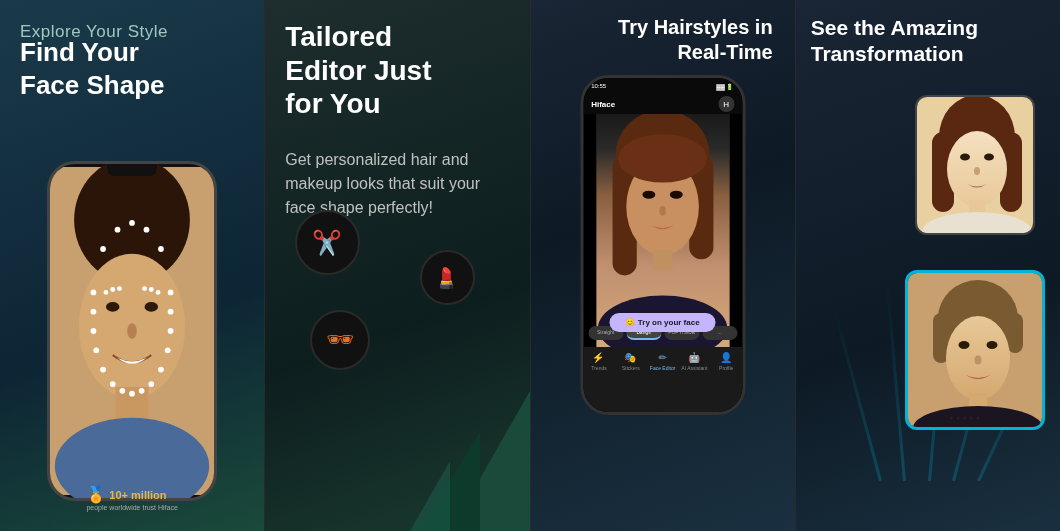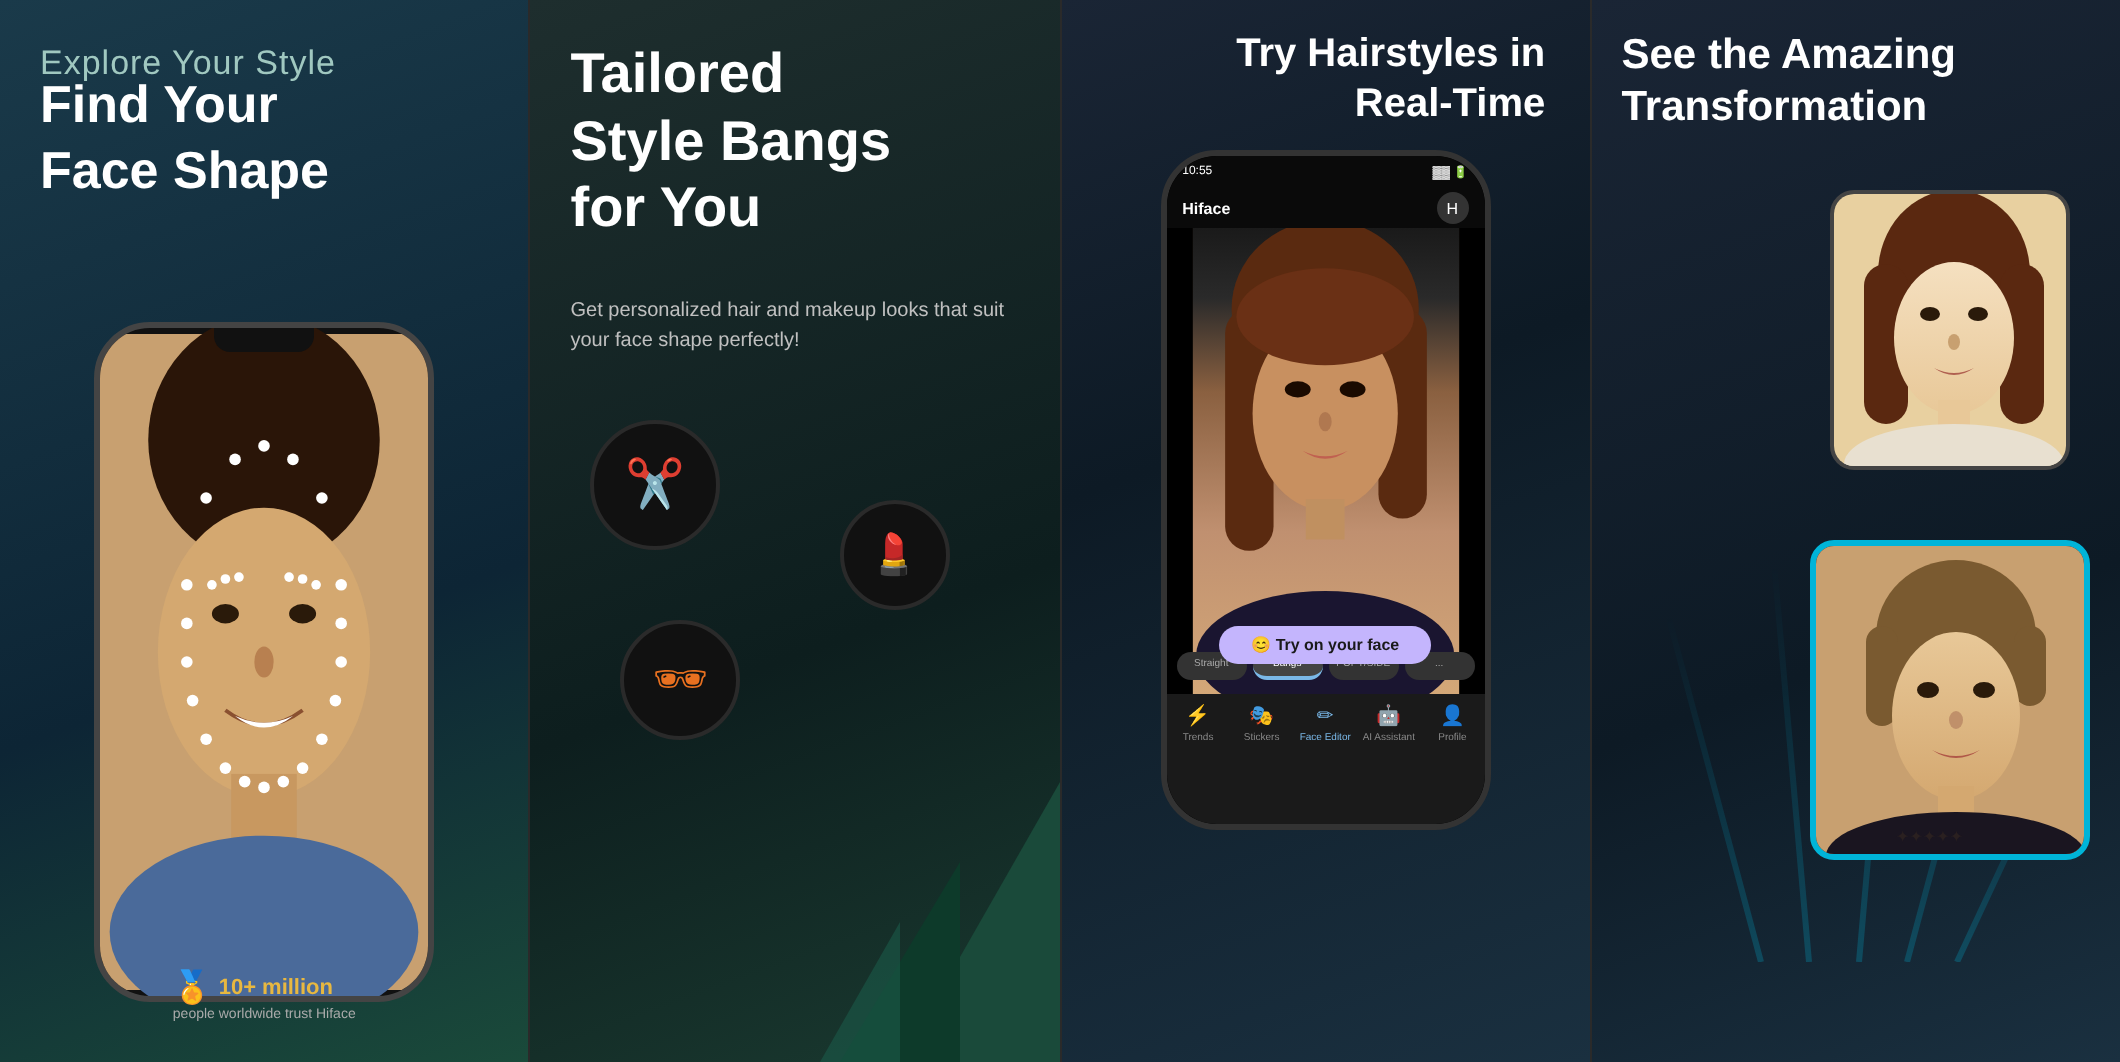--- a/index.html
+++ b/index.html
@@ -335,25 +335,25 @@
       <span style="font-size:16px;">🏅</span>
       <span>10+ million</span>
     </div>
     <div style="color:#aaa; font-size:7px;">people worldwide trust Hiface</div>
   </div>
 </div>
 
 <div class="panel panel-2">
   <div class="main-title" style="color:#fff; font-size:28px; font-weight:700; position:absolute; top:20px; left:20px; line-height:1.2;">
     <span>Tailored</span><br>
-    <span>Style Bangs</span><br>
+    <span>Editor Just</span><br>
     <span>for You</span>
   </div>
 
-  <div style="position:absolute; top:148px; left:20px; right:20px; color:#c0c0c0; font-size:10px; line-height:1.5;">Get personalized hair and makeup looks that suit your face shape perfectly!</div>
+  <div style="position:absolute; top:148px; left:20px; right:20px; color:#c0c0c0; font-size:16px; line-height:1.5;">Get personalized hair and makeup looks that suit your face shape perfectly!</div>
 
   <div class="icon-circle icon-scissors">
     <span style="font-size:24px;">✂️</span>
   </div>
   <div class="icon-circle icon-makeup">
     <span style="font-size:20px;">💄</span>
   </div>
   <div class="icon-circle icon-sunglasses">
     <span style="font-size:22px; color:#e87020;">🕶</span>
   </div>

